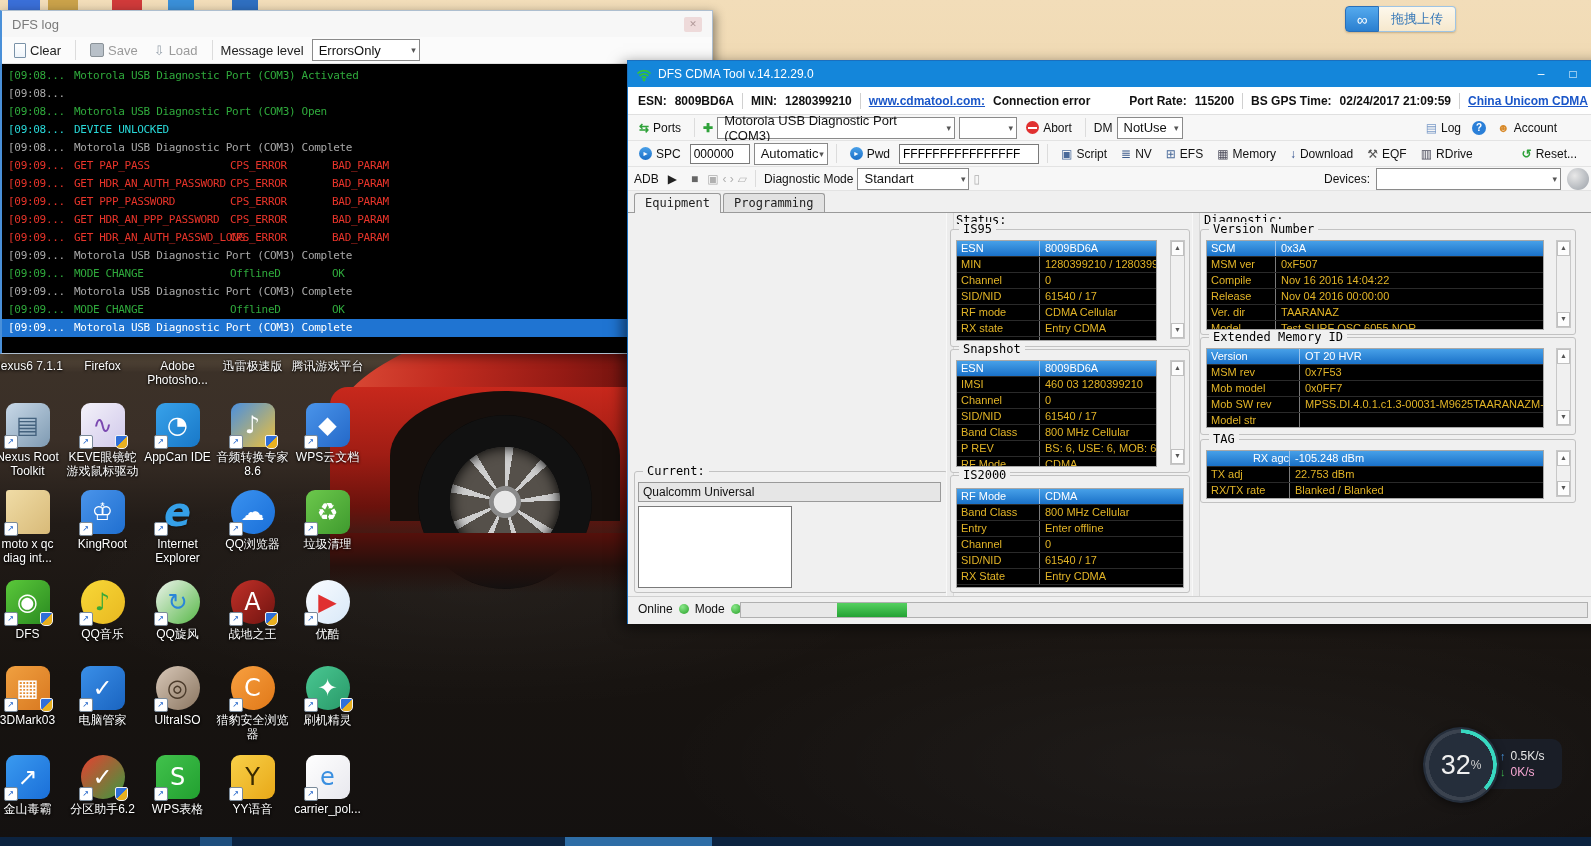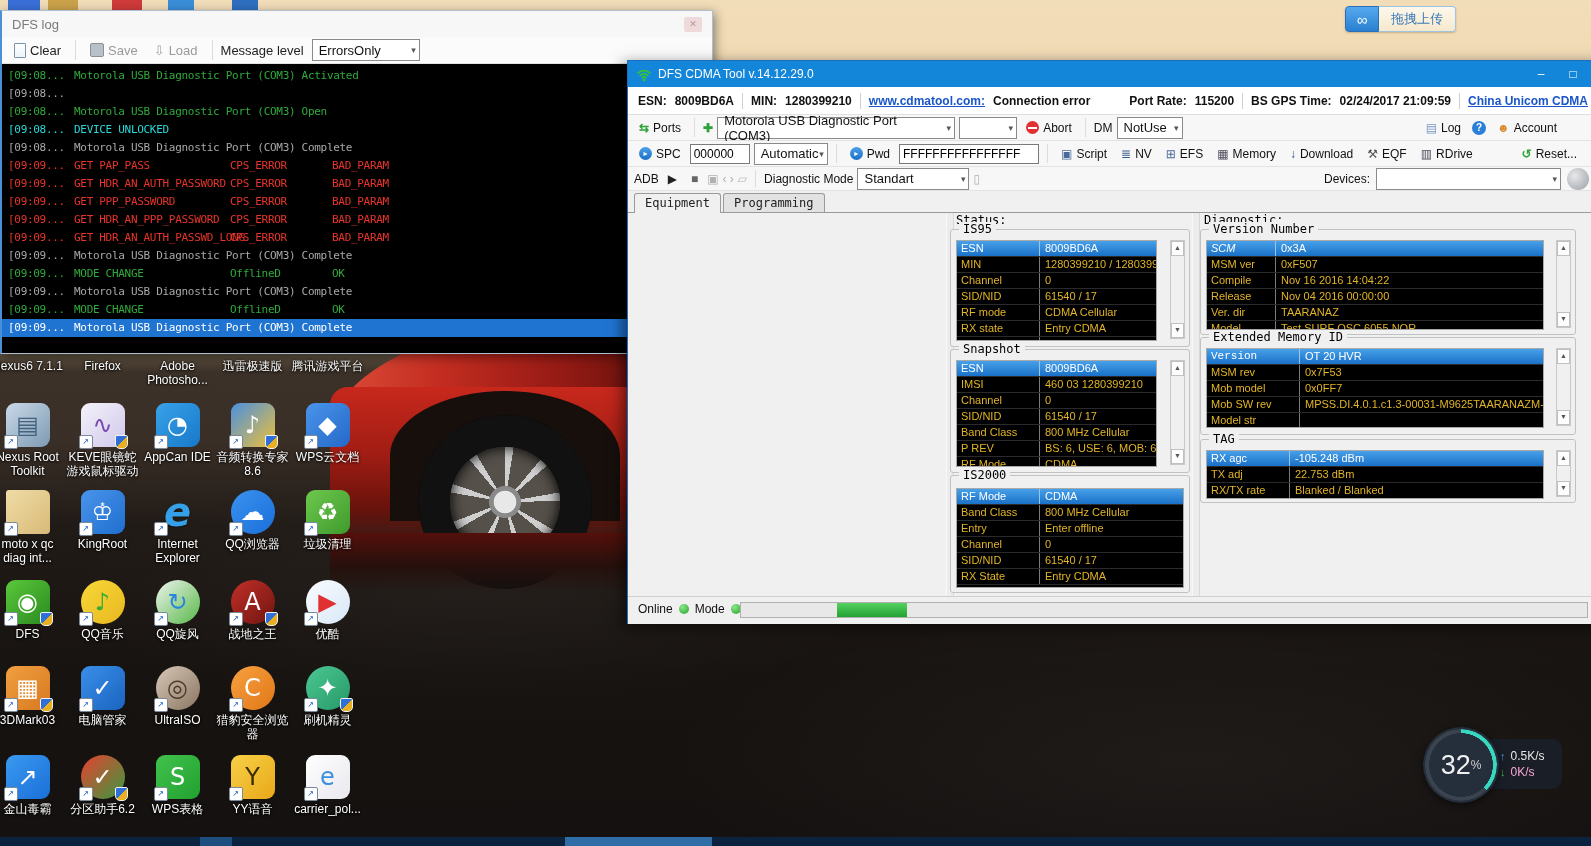--- a/index.html
+++ b/index.html
@@ -625,20 +625,25 @@
     </span>
   </div>
 
   <div class="tabstrip">
     <span class="tab active">Equipment</span>
     <span class="tab">Programming</span>
   </div>
 
   <div class="content">
 
+    <div class="grp" style="left:6px;top:258px;width:312px;height:120px">
+      <span class="gl">Current:</span>
+      <div class="graybox" style="left:3px;top:10px;width:303px;height:20px">Qualcomm Universal</div>
+      <div class="whitebox" style="left:3px;top:34px;width:152px;height:80px"></div>
+    </div>
 
     <div class="splitter" style="left:318px"></div>
 
     <span class="panel-label" style="left:328px;top:0">Status:</span>
     <div class="grp" style="left:322px;top:16px;width:238px;height:116px">
       <span class="gl">IS95</span>
       <div class="dtab" style="left:5px;top:10px;width:199px;height:99px">
           <div class="dtr sel">
             <span class="dtl" style="width: 78px;">ESN</span>
             <span class="dtv">8009BD6A</span>
@@ -740,21 +745,21 @@
         </div>
     </div>
 
     <div class="splitter" style="left:564px"></div>
 
     <span class="panel-label" style="left:576px;top:0">Diagnostic:</span>
     <div class="grp" style="left:572px;top:16px;width:374px;height:104px">
       <span class="gl">Version Number</span>
       <div class="dtab" style="left:5px;top:10px;width:336px;height:88px">
           <div class="dtr sel">
-            <span class="dtl" style="width: 64px; font-style: italic;">SCM</span>
+            <span class="dtl" style="width: 64px;">SCM</span>
             <span class="dtv">0x3A</span>
           </div>
           <div class="dtr">
             <span class="dtl" style="width: 64px;">MSM ver</span>
             <span class="dtv">0xF507</span>
           </div>
           <div class="dtr">
             <span class="dtl" style="width: 64px;">Compile</span>
             <span class="dtv">Nov 16 2016 14:04:22</span>
           </div>
@@ -773,21 +778,21 @@
         </div>
       <div class="vsb" style="right:4px;top:10px;height:88px">
           <span>▲</span>
           <span>▼</span>
         </div>
     </div>
     <div class="grp" style="left:572px;top:124px;width:374px;height:96px">
       <span class="gl">Extended Memory ID</span>
       <div class="dtab" style="left:5px;top:10px;width:336px;height:78px">
           <div class="dtr sel">
-            <span class="dtl" style="width: 88px; font-family: Liberation Mono, monospace;">Version</span>
+            <span class="dtl" style="width: 88px;">Version</span>
             <span class="dtv">OT  20  HVR</span>
           </div>
           <div class="dtr">
             <span class="dtl" style="width: 88px;">MSM rev</span>
             <span class="dtv">0x7F53</span>
           </div>
           <div class="dtr">
             <span class="dtl" style="width: 88px;">Mob model</span>
             <span class="dtv">0x0FF7</span>
           </div>
@@ -802,21 +807,21 @@
         </div>
       <div class="vsb" style="right:4px;top:10px;height:78px">
           <span>▲</span>
           <span>▼</span>
         </div>
     </div>
     <div class="grp" style="left:572px;top:226px;width:374px;height:62px">
       <span class="gl">TAG</span>
       <div class="dtab" style="left:5px;top:10px;width:336px;height:47px">
           <div class="dtr sel">
-            <span class="dtl" style="width: 78px;">RX agc</span>
+            <span class="dtl" style="width: 78px; text-align: right;">RX agc</span>
             <span class="dtv">-105.248 dBm</span>
           </div>
           <div class="dtr">
             <span class="dtl" style="width: 78px;">TX adj</span>
             <span class="dtv">22.753 dBm</span>
           </div>
           <div class="dtr">
             <span class="dtl" style="width: 78px;">RX/TX rate</span>
             <span class="dtv">Blanked / Blanked</span>
           </div>

